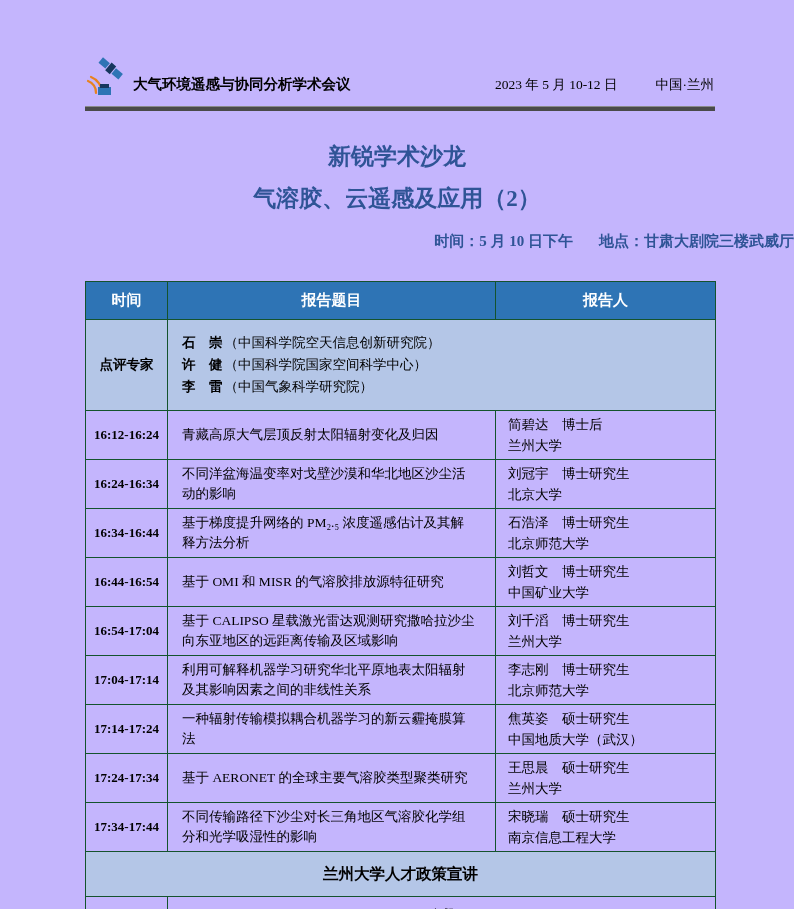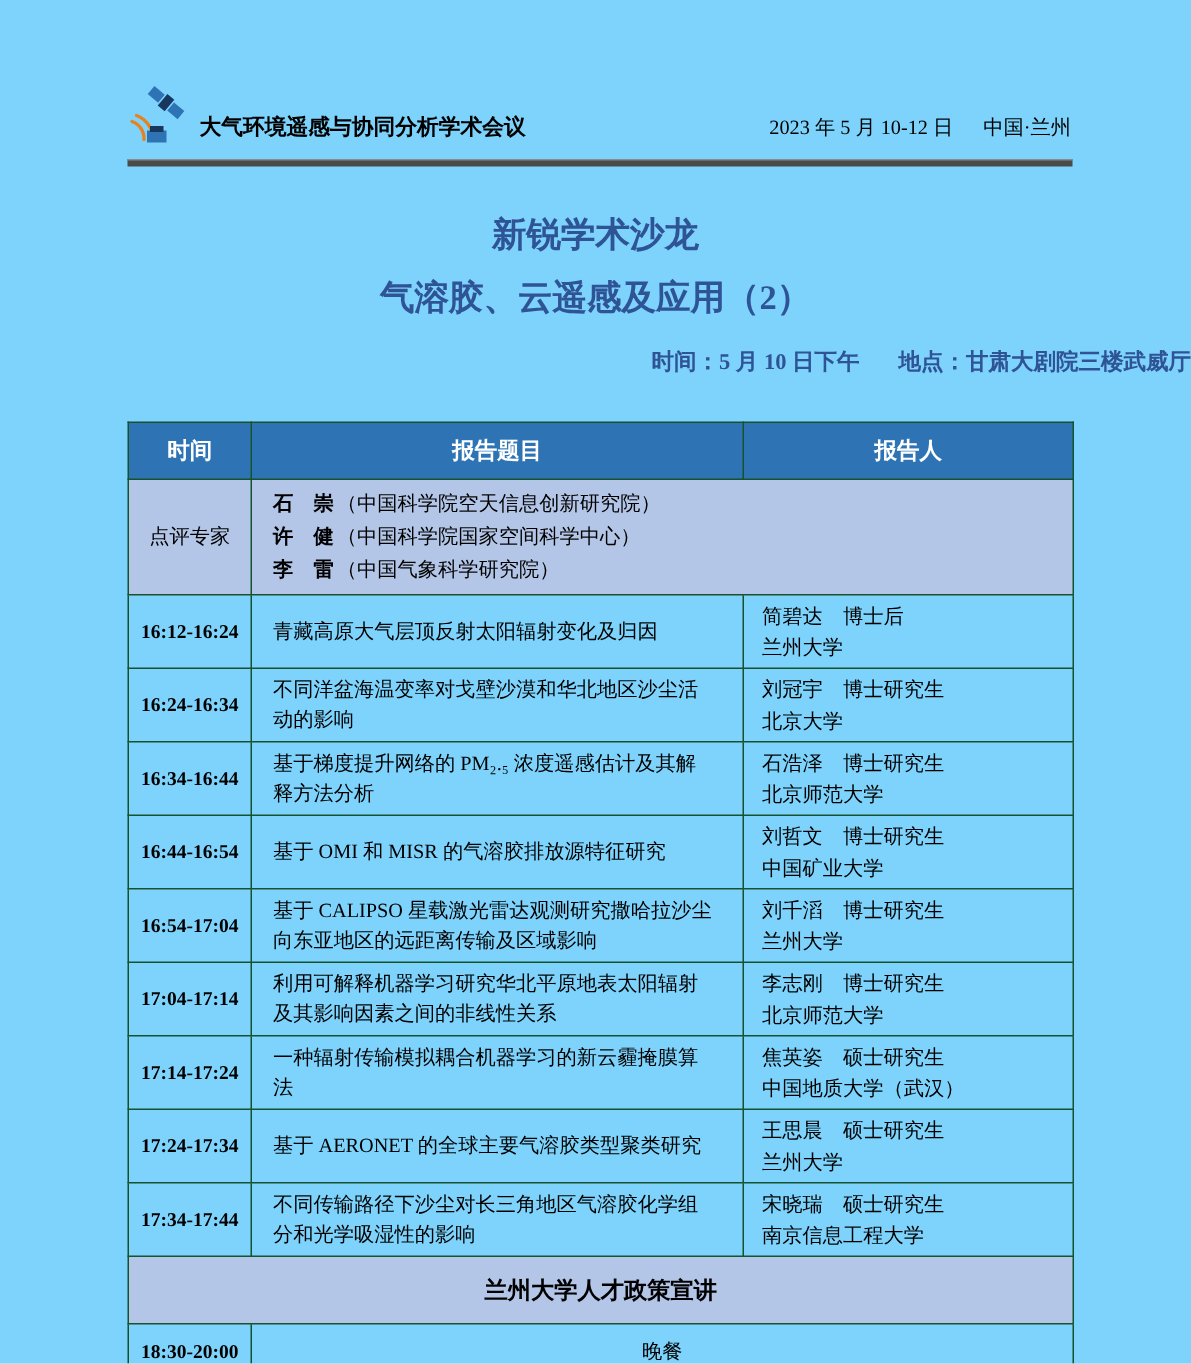--- a/index.html
+++ b/index.html
@@ -1,33 +1,33 @@
 <!DOCTYPE html>
 <html><head>
 <meta charset="utf-8">
 <style>
   * { margin: 0; padding: 0; box-sizing: border-box; }
   html, body { background: #e9e9e9; }
   .page {
     width: 794px; height: 909px;
     margin: 0 auto;
-    background: #7dd3fc;
+    background: #c4b5fd;
     font-family: "Liberation Serif", serif;
     color: #000;
     position: relative;
     overflow: hidden;
   }
   
   .hdr {
     display: flex; align-items: flex-end;
     padding: 56px 80px 0 85px;
   }
   .logo { width: 40px; height: 42px; margin-right: 8px; flex: 0 0 auto; }
   .conf-name { font-weight: bold; font-size: 14.5px; padding-bottom: 4px; }
-  .hdr-right { margin-left: auto; display: flex; gap: 20px; padding-bottom: 4px; }
+  .hdr-right { margin-left: auto; display: flex; gap: 38px; padding-bottom: 4px; }
   .conf-date, .conf-loc { font-size: 13.5px; }
   .rule {
     margin: 8px 79px 0 85px;
     height: 5px;
     background: #4a4a4a;
     border-top: 1px solid #8a8a8a;
   }
   
   .title-block { text-align: center; }
   .h1 { margin-top: 30px; font-size: 23px; font-weight: bold; color: #2F5496; }
@@ -51,22 +51,22 @@
   }
   thead th {
     background: #2E74B5;
     color: #ffffff;
     font-weight: bold;
     font-size: 15px;
     height: 38px;
     text-align: center;
   }
   tr.expert-row { background: #B4C6E7; }
-  tr.expert-row td { height: 77px; }
-  .expert-label { text-align: center; font-weight: normal; }
+  tr.expert-row td { height: 91px; }
+  .expert-label { text-align: center; font-weight: bold; }
   .expert-list { padding: 4px 10px 4px 14px; line-height: 22px; }
   .expert-name { font-weight: bold; margin-right: 2px; }
   tr.data-row td { height: 46px; }
   td.time-cell { text-align: center; font-size: 13px; white-space: nowrap; font-weight: bold; }
   td.title-cell { padding: 3px 19px 3px 14px; line-height: 20px; }
   td.who-cell { padding: 3px 0 3px 12px; line-height: 21px; }
   tr.banner-row td {
     background: #B4C6E7;
     height: 45px;
     text-align: center;

